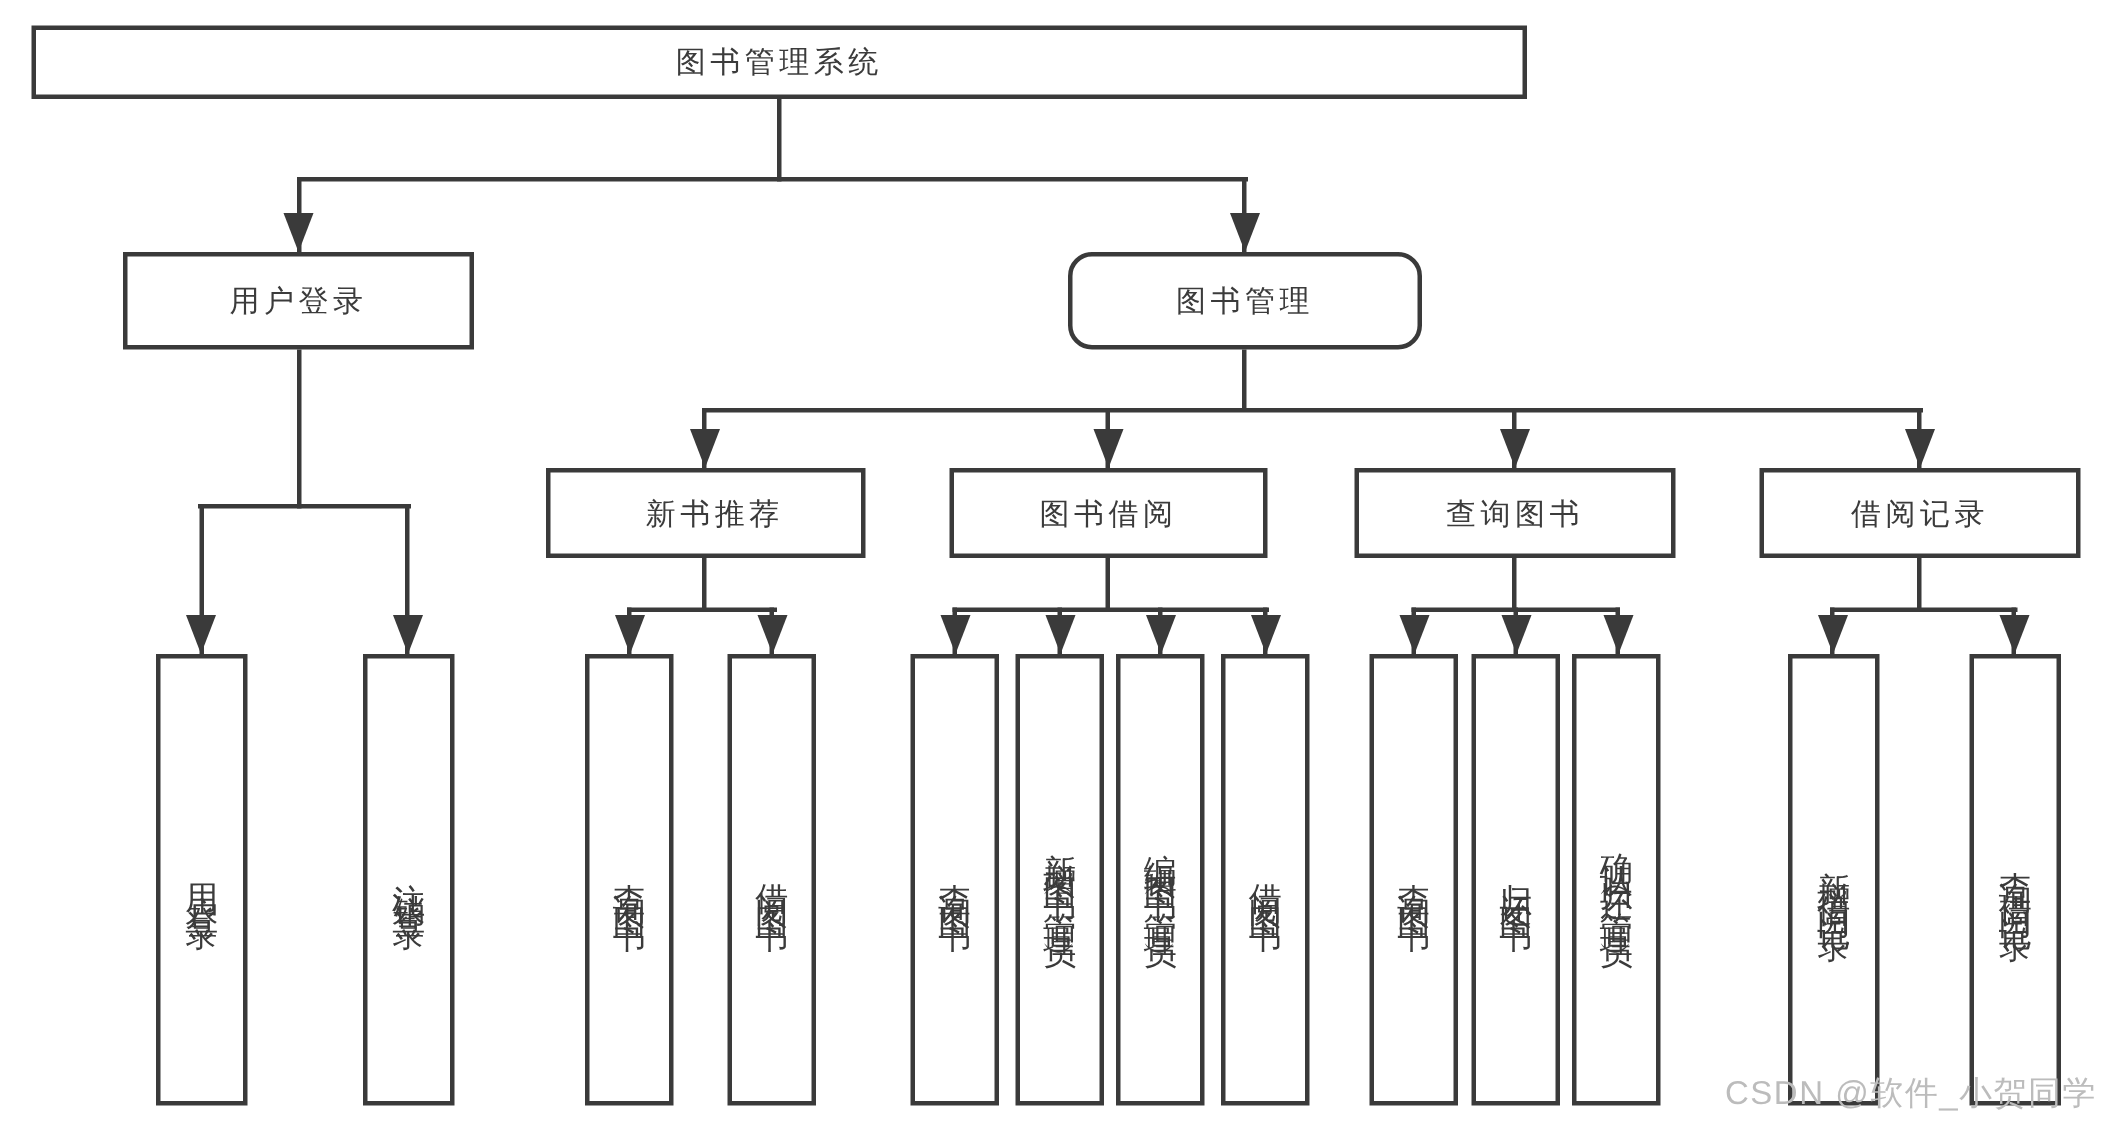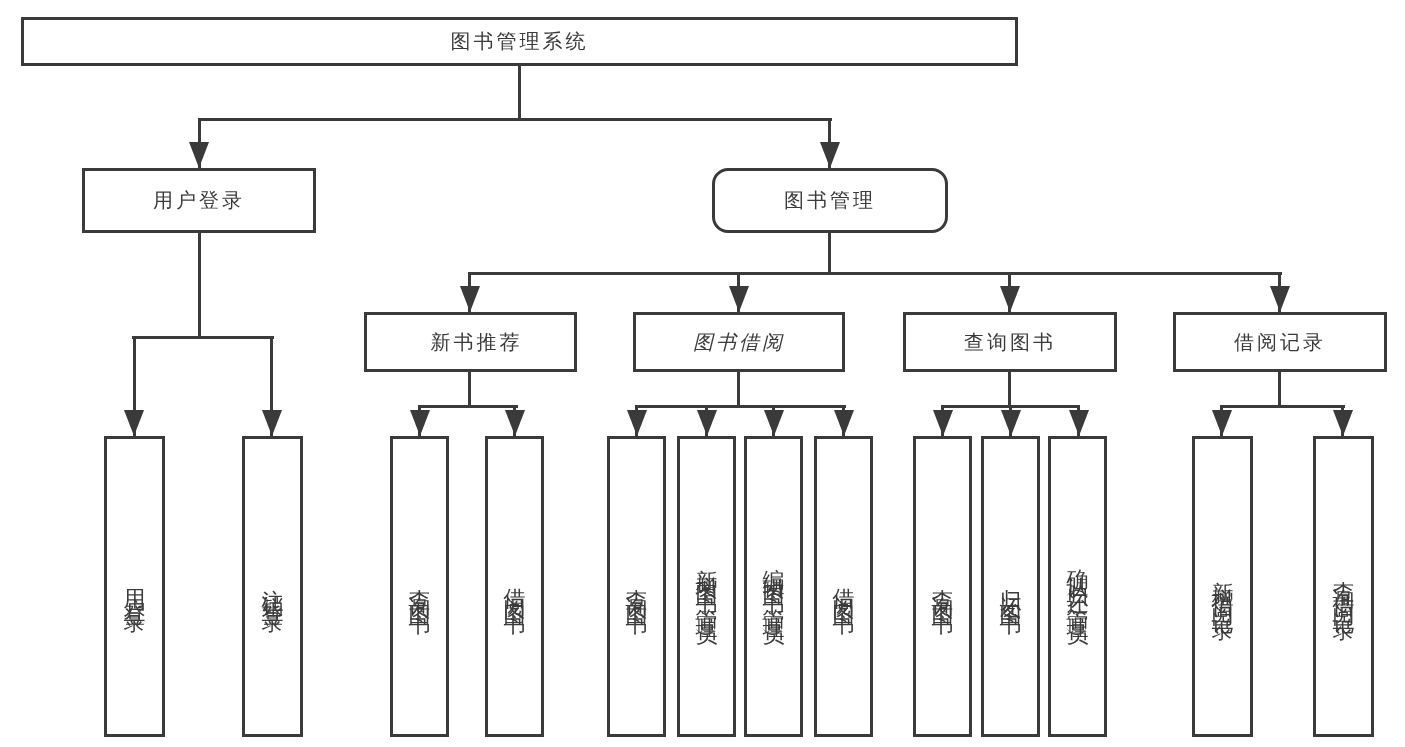--- a/index.html
+++ b/index.html
@@ -94,21 +94,21 @@
   <div class="ln" style="left:468px; top:272px; width:3px; height:40px;"></div>
   <div class="ln" style="left:737px; top:272px; width:3px; height:40px;"></div>
   <div class="ln" style="left:1008px; top:272px; width:3px; height:40px;"></div>
   <div class="ln" style="left:1278px; top:272px; width:3px; height:40px;"></div>
   <div class="arr" style="left:460px; top:286px;"></div>
   <div class="arr" style="left:729px; top:286px;"></div>
   <div class="arr" style="left:1000px; top:286px;"></div>
   <div class="arr" style="left:1270px; top:286px;"></div>
 
   <div class="box" style="left:364px; top:312px; width:213px; height:60px;padding-left:12px;">新书推荐</div>
-  <div class="box" style="left:633px; top:312px; width:212px; height:60px;font-style:italic;">图书借阅</div>
+  <div class="box" style="left:633px; top:312px; width:212px; height:60px;">图书借阅</div>
   <div class="box" style="left:903px; top:312px; width:214px; height:60px;">查询图书</div>
   <div class="box" style="left:1173px; top:312px; width:214px; height:60px;">借阅记录</div>
 
   <div class="ln" style="left:468px; top:372px; width:3px; height:35px;"></div>
   <div class="ln" style="left:418px; top:405px; width:100px; height:3px;"></div>
   <div class="ln" style="left:418px; top:405px; width:3px; height:31px;"></div>
   <div class="ln" style="left:513px; top:405px; width:3px; height:31px;"></div>
   <div class="arr" style="left:410px; top:410px;"></div>
   <div class="arr" style="left:505px; top:410px;"></div>
 
@@ -150,14 +150,15 @@
   <div class="box leaf" style="left:744px; top:436px; width:59px; height:301px;">编辑图书（管理员）</div>
   <div class="box leaf" style="left:814px; top:436px; width:59px; height:301px;">借阅图书</div>
 
   <div class="box leaf" style="left:913px; top:436px; width:59px; height:301px;">查询图书</div>
   <div class="box leaf" style="left:981px; top:436px; width:59px; height:301px;">归还图书</div>
   <div class="box leaf" style="left:1048px; top:436px; width:59px; height:301px;">确认归还（管理员）</div>
 
   <div class="box leaf" style="left:1192px; top:436px; width:61px; height:301px;">新增借阅记录</div>
   <div class="box leaf" style="left:1313px; top:436px; width:61px; height:301px;">查询借阅记录</div>
 
+  <div class="watermark">CSDN @软件_小贺同学</div>
 
 </div>
 
 </body></html>

